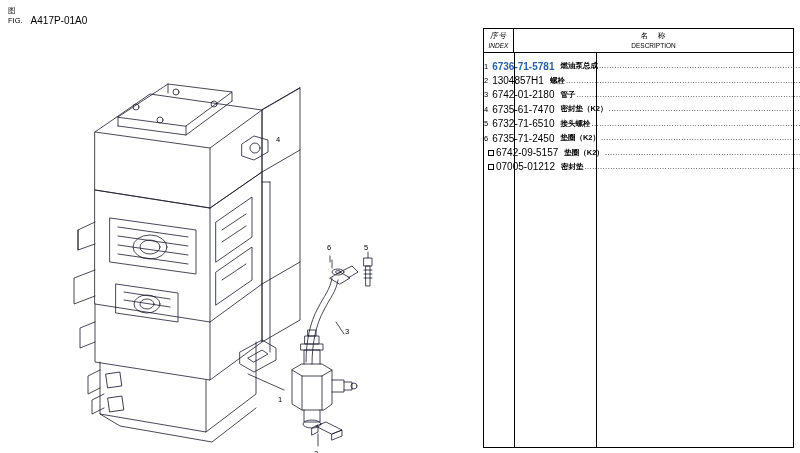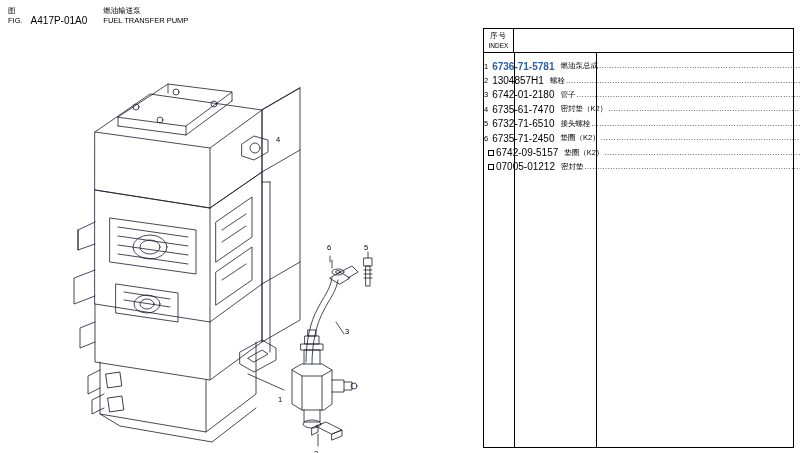--- a/index.html
+++ b/index.html
@@ -69,20 +69,21 @@
     display: flex;
     height: 24px;
     border-bottom: 1px solid #000;
     box-sizing: border-box;
   }
   .pt-col-index {
     width: 30px;
     box-sizing: border-box;
     border-right: 1px solid #000;
     text-align: center;
+    font-style: italic;
   }
   .pt-col-part {
     width: 82px;
     box-sizing: border-box;
     border-right: 1px solid #000;
     text-align: center;
   }
   .pt-col-desc {
     flex: 1;
     box-sizing: border-box;
@@ -160,45 +161,41 @@
   .cell-desc {
     flex: 1;
     box-sizing: border-box;
     padding-left: 6px;
     padding-right: 4px;
     font-size: 7.5px;
     white-space: nowrap;
     display: flex;
     align-items: baseline;
   }
-  .desc-cn { flex: none; }
+  .desc-cn { flex: none; font-weight: bold; }
   .desc-dots {
     flex: 1;
     overflow: hidden;
     white-space: nowrap;
     font-size: 7.5px;
     letter-spacing: 0.5px;
     margin: 0 1px;
   }
 </style>
 </head>
 <body>
 
 <div class="fig-caption">
   <div class="fig-labels">
     <div>图</div>
     <div>FIG.</div>
   </div>
   <div class="fig-code">
     <div style="height:10px;">&nbsp;</div>
     <div>A417P-01A0</div>
-  </div>
-  <div class="fig-title">
-    <div>燃油输送泵</div>
-    <div>FUEL TRANSFER PUMP</div>
   </div>
 </div>
 
 <div class="illustration">
 <svg width="480" height="431" viewBox="0 0 480 431" xmlns="http://www.w3.org/2000/svg">
   <g fill="none" stroke="#1a1a2e" stroke-width="0.8" stroke-linejoin="round" stroke-linecap="round">
 
     <path d="M95 110 L150 72 L262 88 L262 150 L210 186 L95 168 Z"></path>
     <path d="M95 110 L210 126 L262 88"></path>
     <path d="M210 126 L210 186"></path>
@@ -324,20 +321,24 @@
   </g>
 </svg>
 </div>
 
 <div class="parts-table">
   <div class="pt-head">
     <div class="pt-col-index">
       <div class="hdr-cn">序号</div>
       <div class="hdr-en">INDEX</div>
     </div>
+    <div class="pt-col-desc">
+      <div class="hdr-cn">名　称</div>
+      <div class="hdr-en">DESCRIPTION</div>
+    </div>
   </div>
   <div class="pt-body">
     <div class="pt-vline-1"></div>
     <div class="pt-vline-2"></div>
     <div class="pt-rows" id="rows-container">
         <div class="pt-row">
           <div class="cell-index">1</div>
           <div class="cell-part highlight">
             <span>6736-71-5781</span>
           </div>

